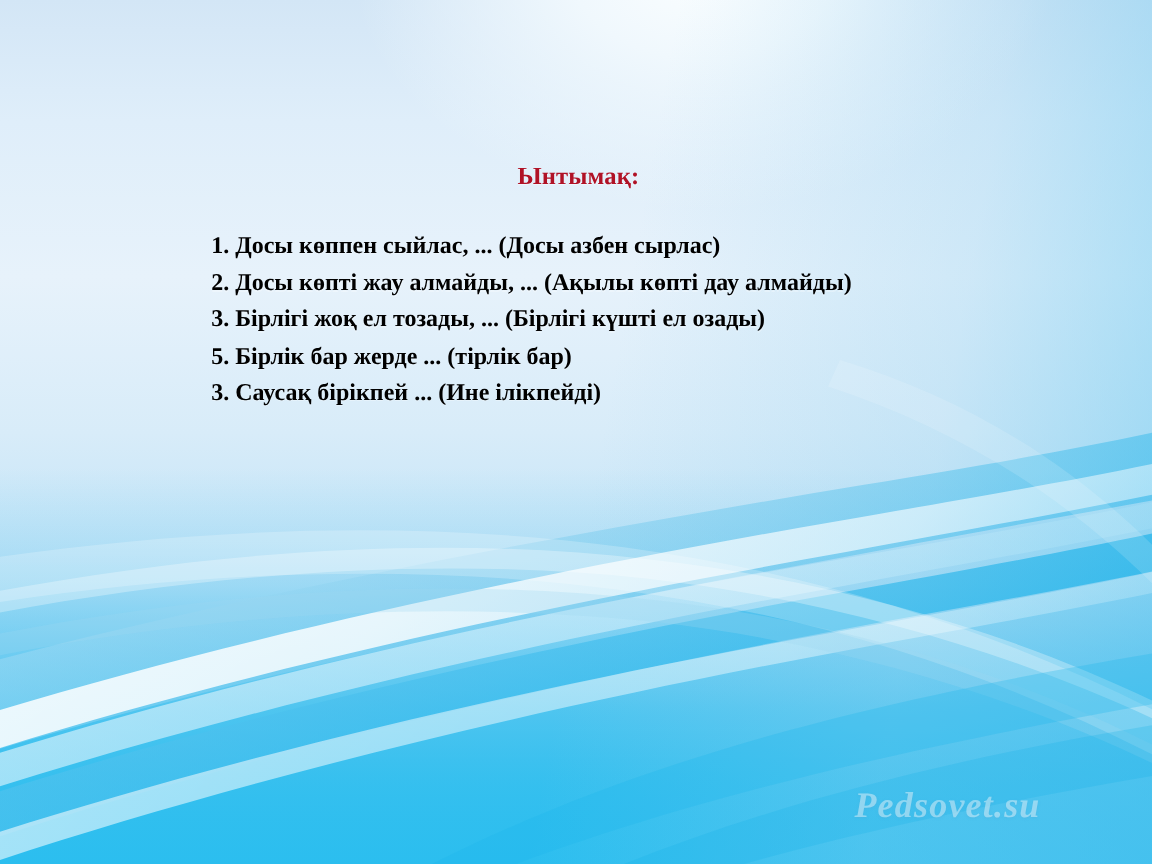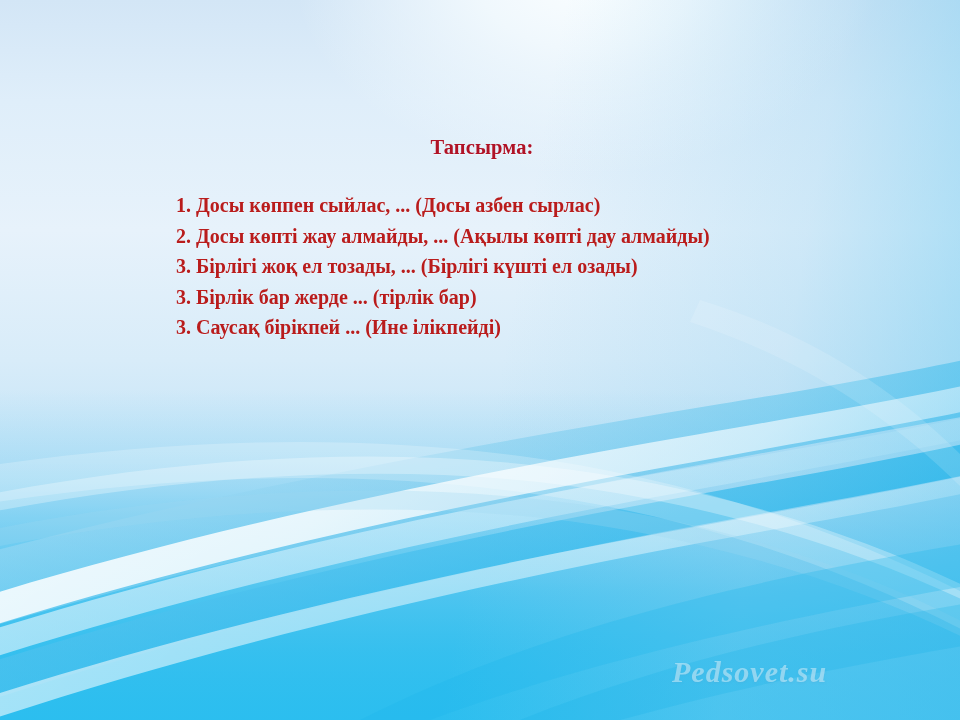--- a/index.html
+++ b/index.html
@@ -57,34 +57,34 @@
     line-height: 26px;
     letter-spacing: 0.1px;
     text-shadow: 0 1px 0 rgba(255,255,255,0.45);
   }
   .title-line { display: block; white-space: nowrap; }
   .title-line.sub { font-size: 19.5px; }
 
   .spacer { height: 30px; }
 
   .body-block {
-    color: #b91c1c;
+    color: #000000;
     font-weight: bold;
     font-size: 20px;
     line-height: 30.5px;
     text-align: justify;
     text-justify: inter-word;
     text-shadow: 0 1px 0 rgba(255,255,255,0.30);
   }
   .prov { display: block; }
   .prov.nowrap { white-space: nowrap; }
 
   .watermark {
     position: absolute;
-    left: 672px;
+    left: 712px;
     top: 655px;
     font-family: "Liberation Serif", "DejaVu Serif", serif;
     font-weight: bold;
     font-style: italic;
     font-size: 30px;
     letter-spacing: 1px;
     color: rgba(255,255,255,0.42);
     text-shadow: 0 1px 2px rgba(80,170,215,0.35);
     pointer-events: none;
     user-select: none;
@@ -146,30 +146,30 @@
 
     <path d="M 360,720 C 520,640 700,586 1000,538 L 1000,580 C 730,626 560,672 430,720 Z" fill="#1fb6ea" opacity="0.30"></path>
     <path d="M 520,720 C 660,664 820,626 1000,598 L 1000,640 C 850,664 720,692 620,720 Z" fill="#17b2e9" opacity="0.26"></path>
 
     <path d="M 700,300 C 800,330 890,384 960,454 L 960,486 C 885,412 795,356 690,322 Z" fill="#ffffff" opacity="0.14"></path>
   </svg>
 
   <div class="content">
 
     <div class="title-block">
-      <span class="title-line">Тапсырма:</span>
+      <span class="title-line">Ынтымақ:</span>
     </div>
 
     <div class="spacer"></div>
 
     <div class="body-block">
       <span class="prov nowrap">1. Досы көппен сыйлас, ... (Досы азбен сырлас)</span>
       <span class="prov">2. Досы көпті жау алмайды, ... (Ақылы көпті дау алмайды)</span>
       <span class="prov">3. Бірлігі жоқ ел тозады, ... (Бірлігі күшті ел озады)</span>
-      <span class="prov nowrap">3. Бірлік бар жерде ... (тірлік бар)</span>
+      <span class="prov nowrap">5. Бірлік бар жерде ... (тірлік бар)</span>
       <span class="prov nowrap">3. Саусақ бірікпей ... (Ине ілікпейді)</span>
     </div>
 
   </div>
 
   <div class="watermark">Pedsovet.su</div>
 
 </div>
 
 </body></html>

